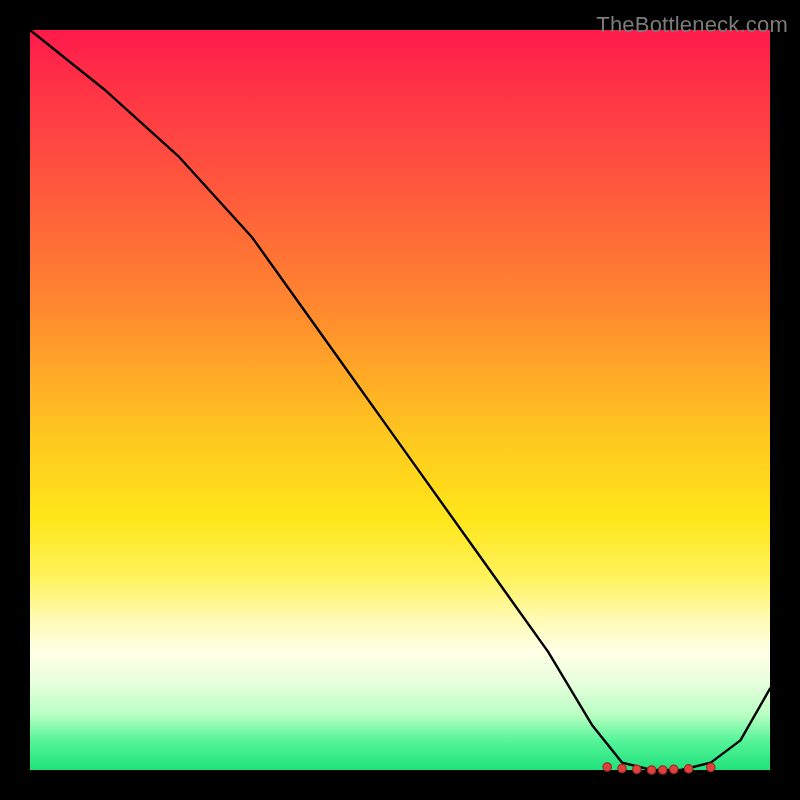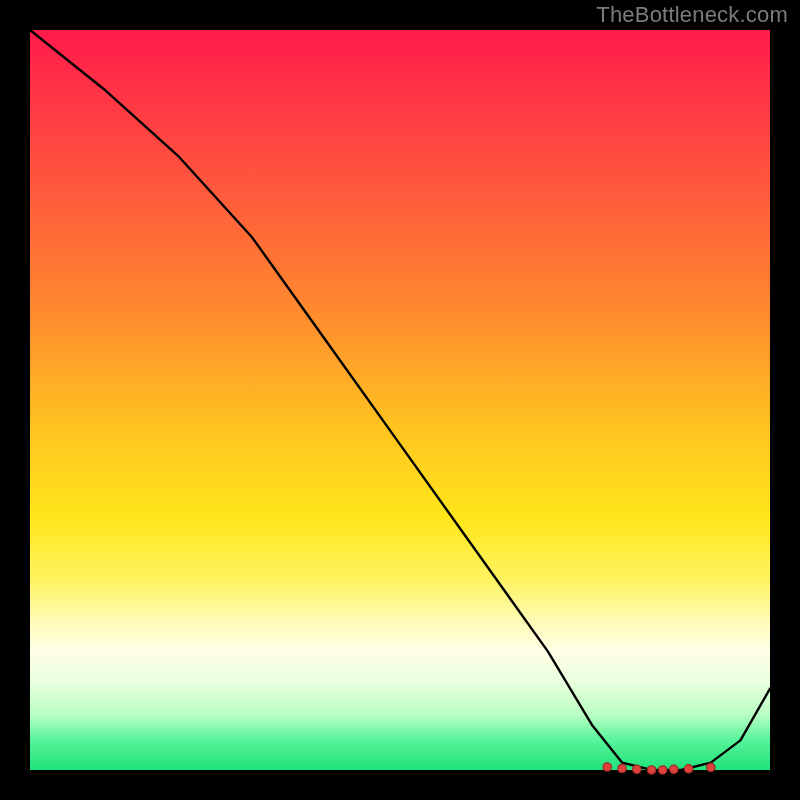--- a/index.html
+++ b/index.html
@@ -12,21 +12,21 @@
     overflow: hidden;
   }
   .frame {
     position: relative;
     width: 800px;
     height: 800px;
     background: #000;
   }
   .watermark {
     position: absolute;
-    top: 2px;
+    top: 12px;
     right: 12px;
     color: #7b7b7b;
     font-size: 22px;
     font-weight: 500;
     letter-spacing: 0.2px;
     z-index: 5;
   }
   .plot-area {
     position: absolute;
     left: 30px;

